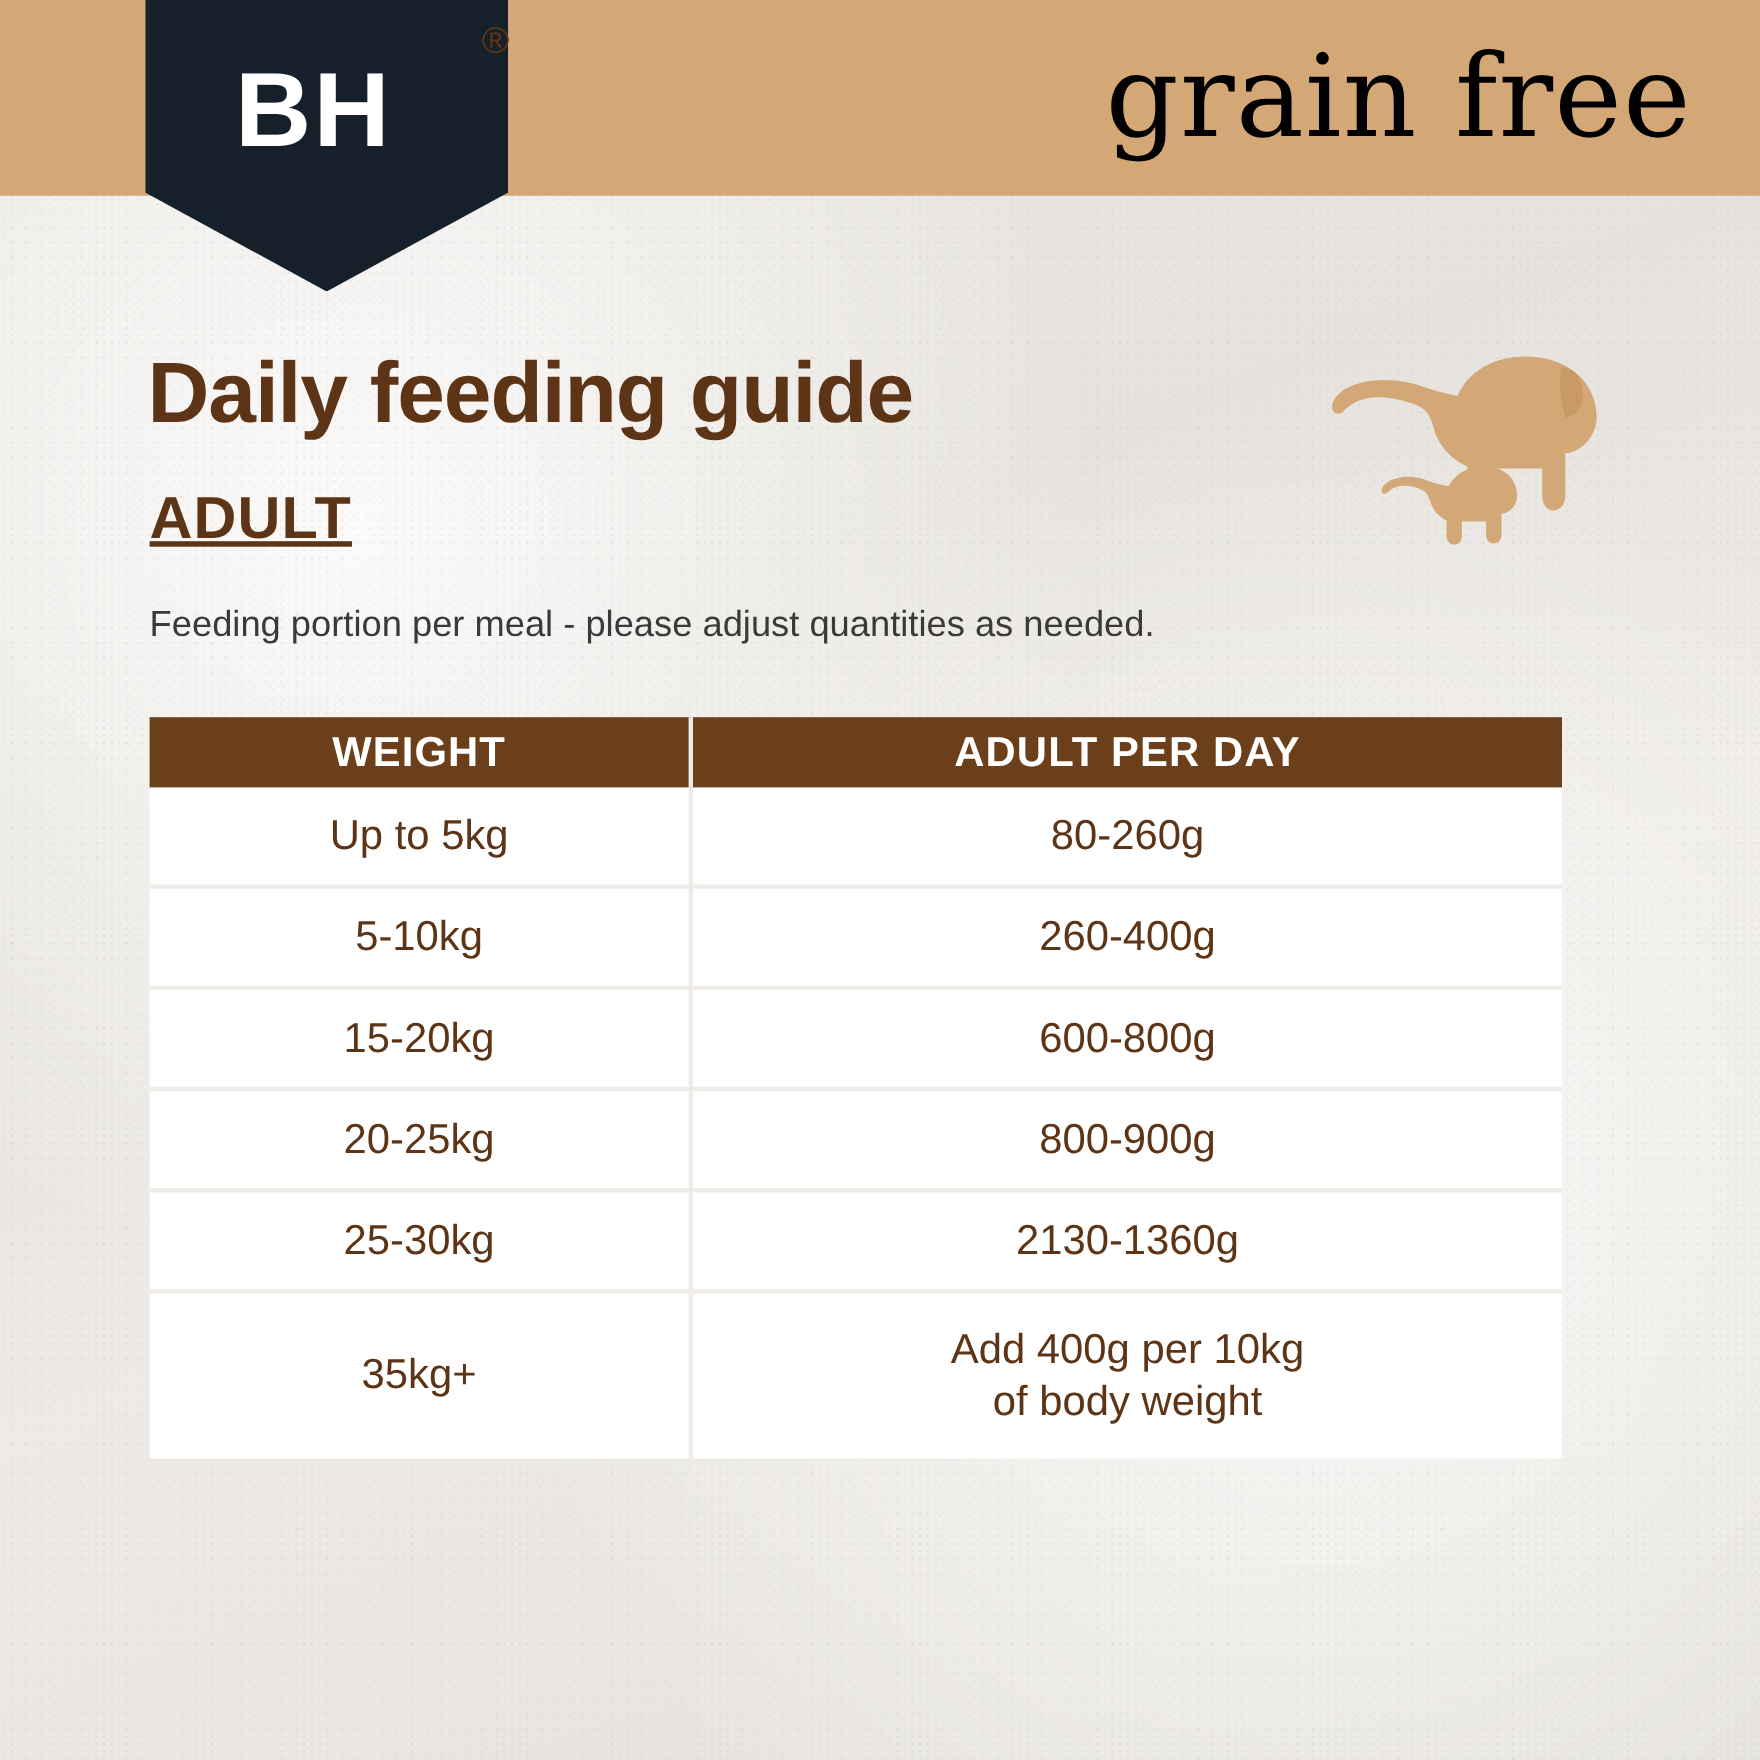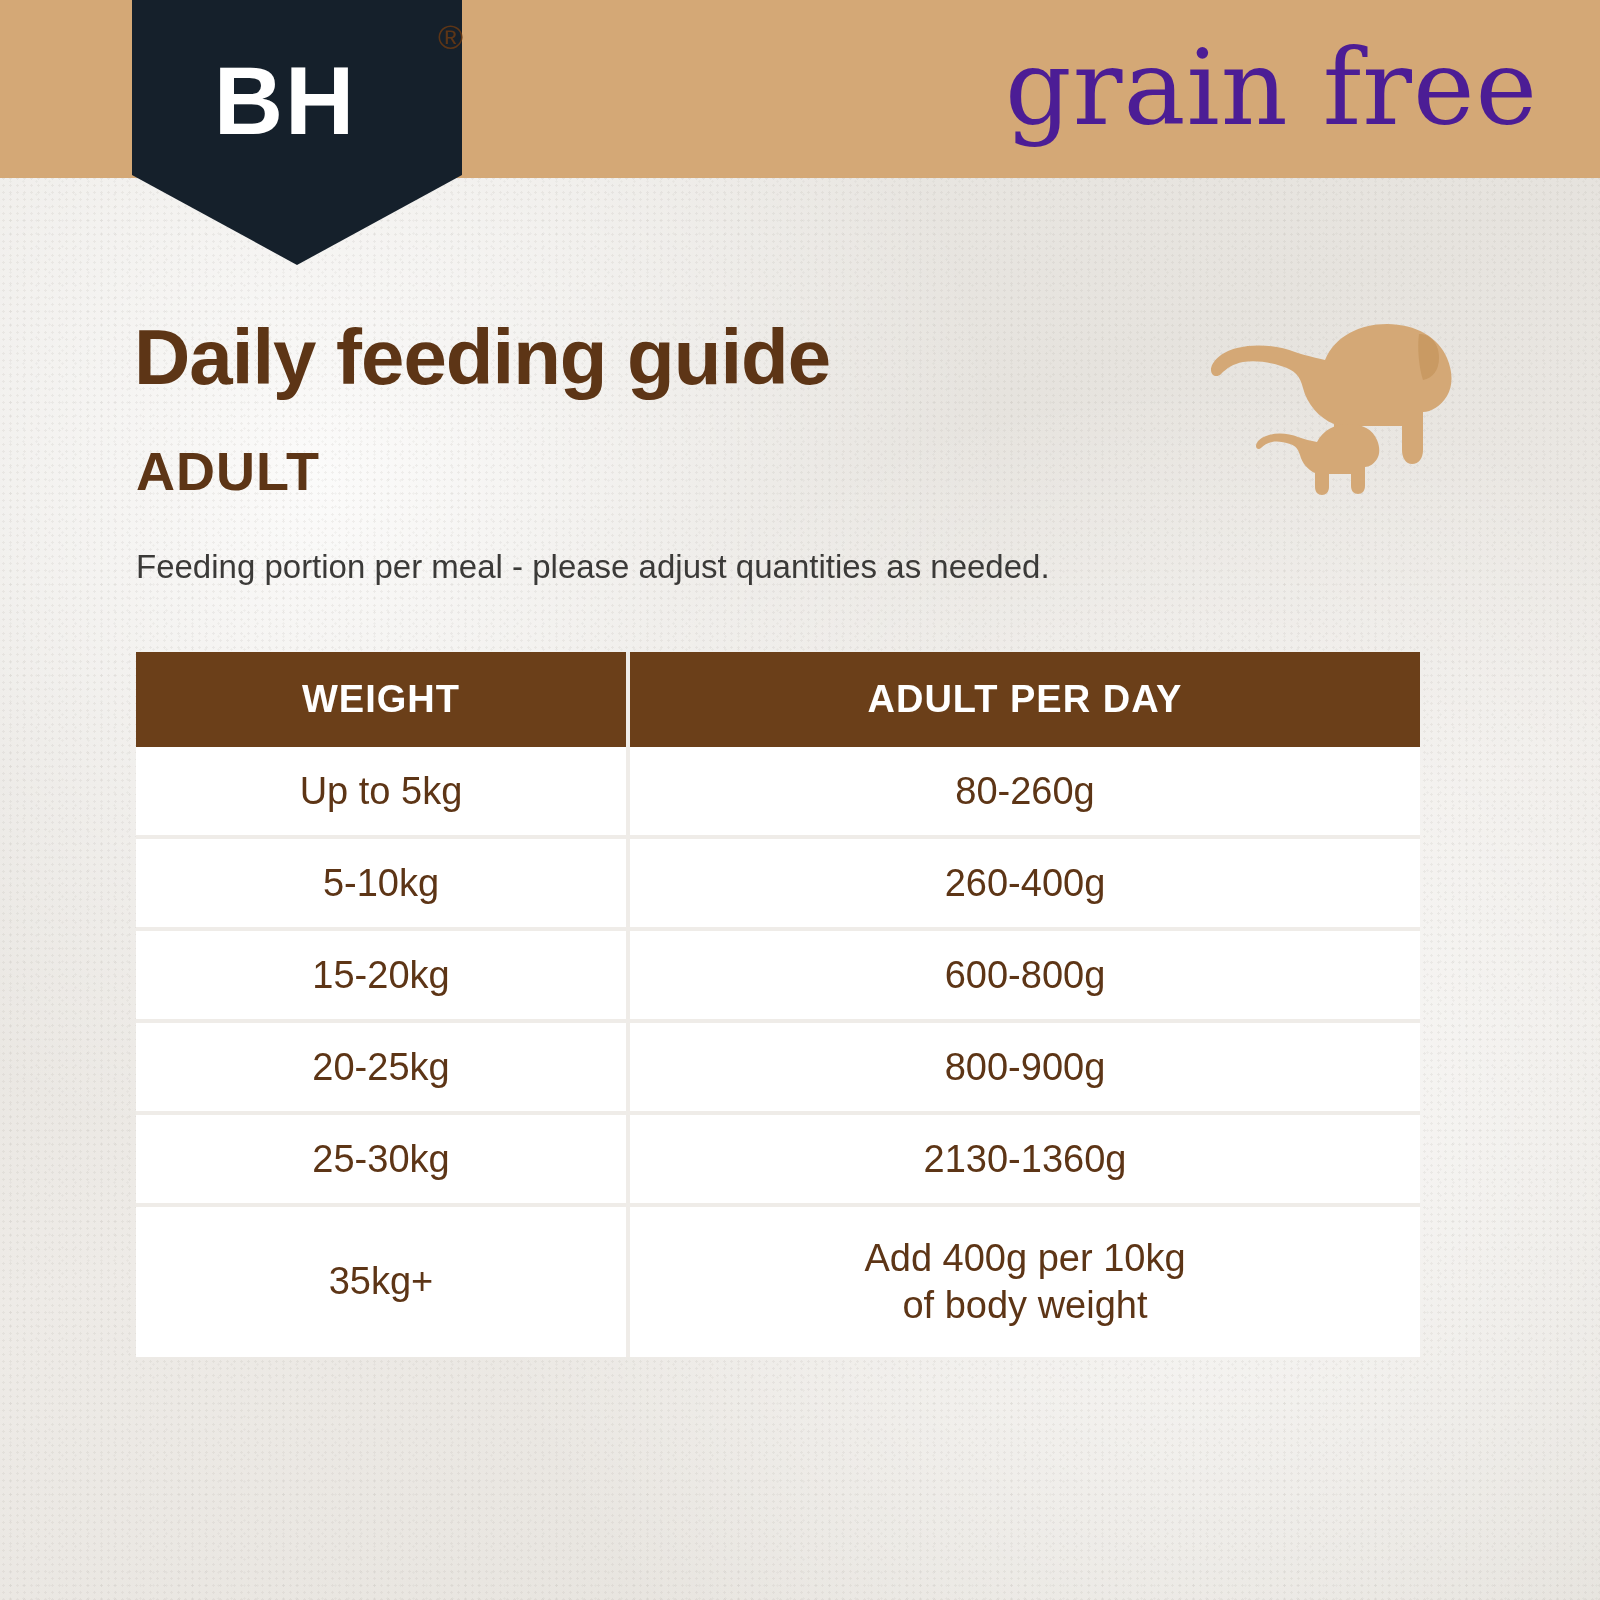--- a/index.html
+++ b/index.html
@@ -46,21 +46,21 @@
     background: #d4a876;
     overflow: hidden;
   }
   .grain-free {
     position: absolute;
     right: 62px;
     top: 18px;
     font-family: "DejaVu Serif", serif;
     font-size: 104px;
     line-height: 140px;
-    color: #4c1d95;
+    color: #000000;
     letter-spacing: 1px;
     white-space: nowrap;
     margin-left: 44px;
   }
 
   
   .logo-shield {
     position: absolute;
     top: 0;
     left: 132px;
@@ -103,20 +103,21 @@
     letter-spacing: -1px;
   }
   .subtitle {
     position: absolute;
     left: 136px;
     top: 440px;
     font-size: 54px;
     font-weight: bold;
     color: #5d3516;
     letter-spacing: 1px;
+    text-decoration: underline;
   }
   .intro {
     position: absolute;
     left: 136px;
     top: 548px;
     font-size: 33px;
     color: #3b3a38;
   }
 
   
@@ -136,21 +137,21 @@
     width: 1284px;
     border-collapse: collapse;
     table-layout: fixed;
   }
   .table th {
     background: #6b3f19;
     color: #ffffff;
     font-size: 38px;
     font-weight: bold;
     letter-spacing: 1px;
-    height: 95px;
+    height: 64px;
     padding: 0;
     vertical-align: middle;
   }
   .table th.col-weight { width: 490px; border-right: 4px solid #efece8; }
   .table td {
     background: #ffffff;
     color: #5d3516;
     font-size: 38px;
     height: 88px;
     text-align: center;

